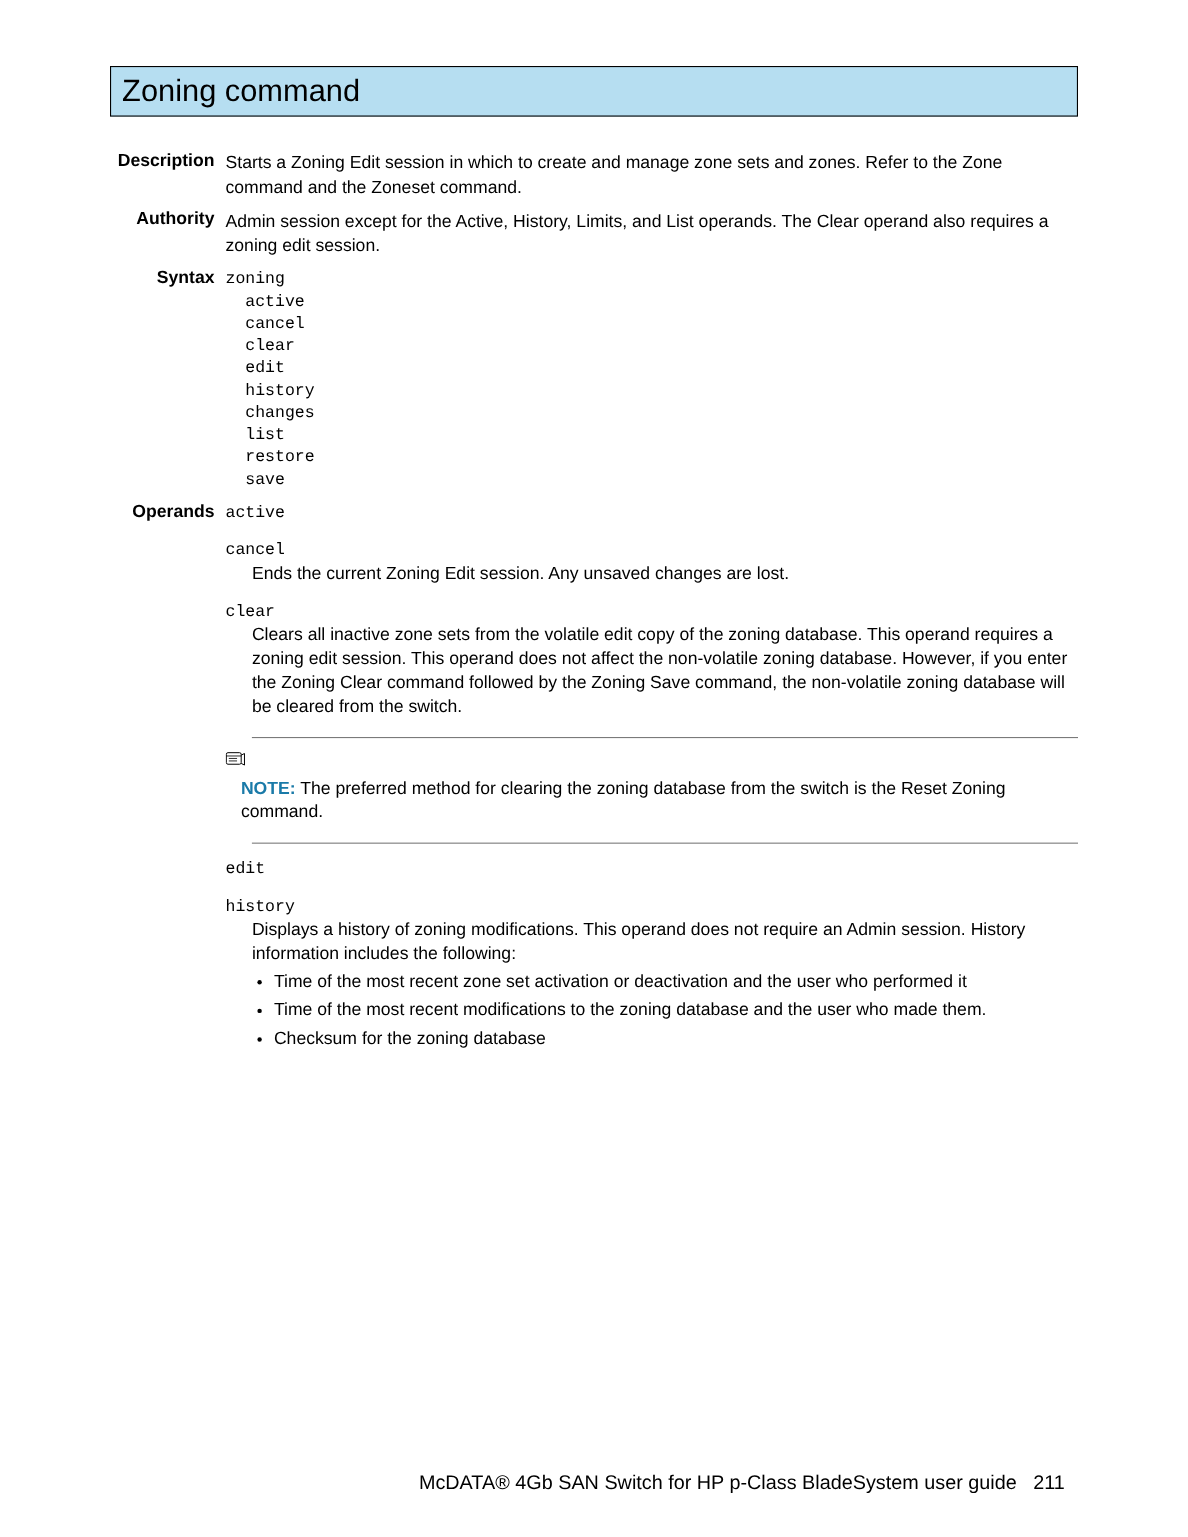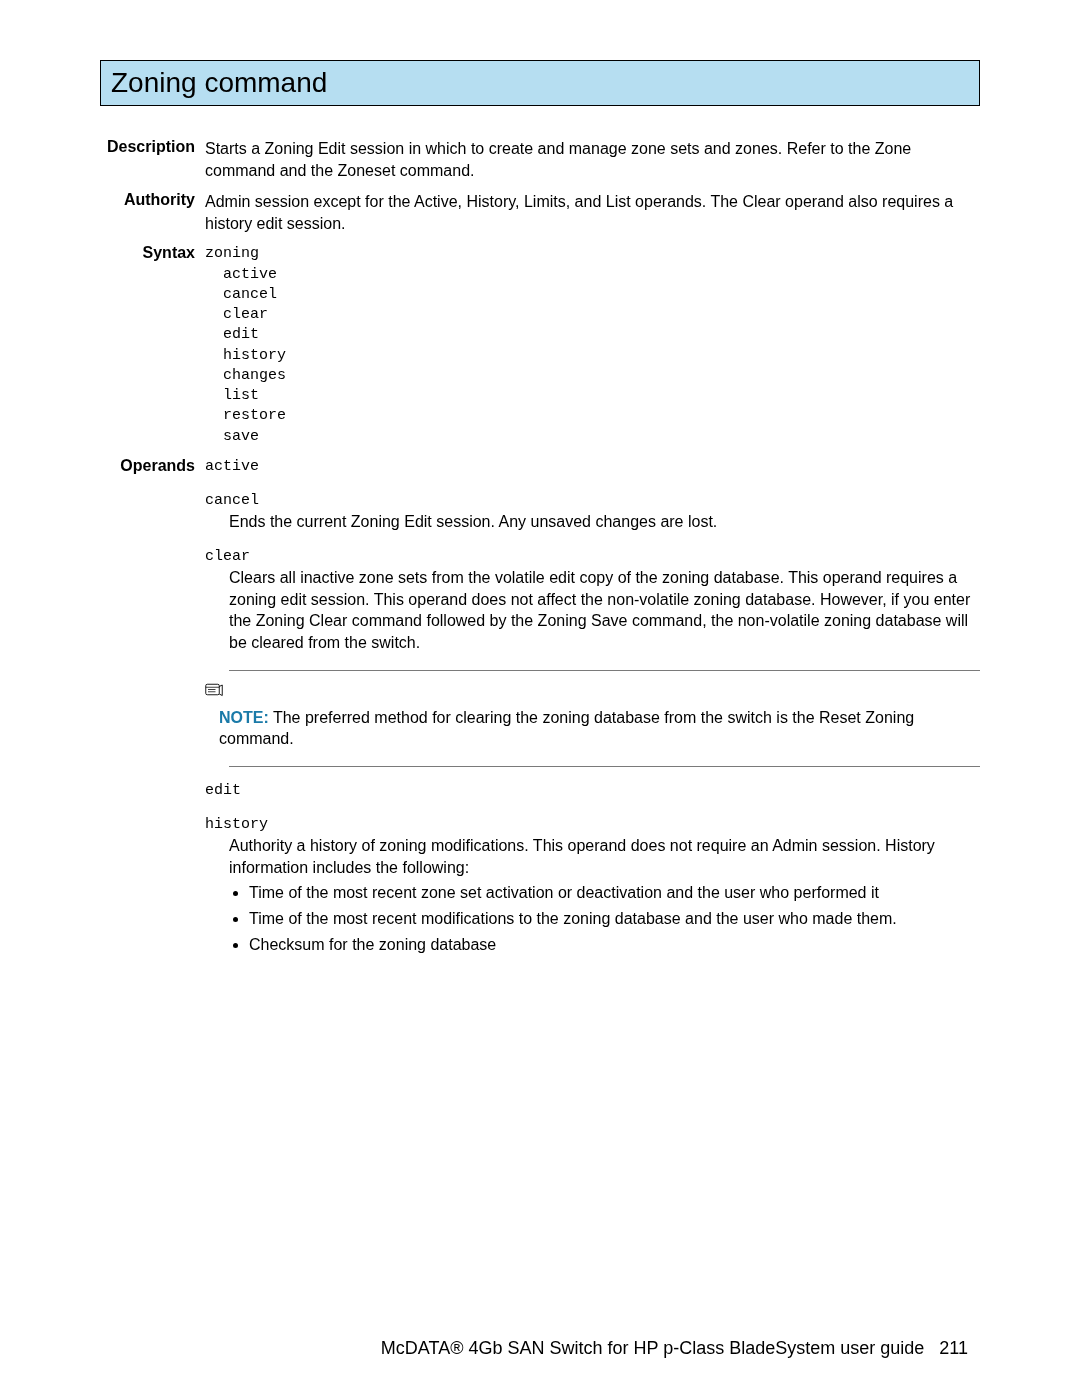--- a/index.html
+++ b/index.html
@@ -119,21 +119,21 @@
     <h1>Zoning command</h1>
   </div>
 
   <div class="row">
     <div class="label-col">Description</div>
     <div class="content-col">Starts a Zoning Edit session in which to create and manage zone sets and zones. Refer to the Zone command and the Zoneset command.</div>
   </div>
 
   <div class="row">
     <div class="label-col">Authority</div>
-    <div class="content-col">Admin session except for the Active, History, Limits, and List operands. The Clear operand also requires a history edit session.</div>
+    <div class="content-col">Admin session except for the Active, History, Limits, and List operands. The Clear operand also requires a zoning edit session.</div>
   </div>
 
   <div class="row">
     <div class="label-col">Syntax</div>
     <div class="content-col mono syntax-list">
       <div>zoning</div>
       <div>active</div>
       <div>cancel</div>
       <div>clear</div>
       <div>edit</div>
@@ -181,21 +181,21 @@
 
         <hr class="hr">
       </div>
 
       <div class="operand-block">
         <div class="mono">edit</div>
       </div>
 
       <div class="operand-block">
         <div class="mono">history</div>
-        <div class="operand-desc">Authority a history of zoning modifications. This operand does not require an Admin session. History information includes the following:</div>
+        <div class="operand-desc">Displays a history of zoning modifications. This operand does not require an Admin session. History information includes the following:</div>
         <ul class="bullets">
           <li>Time of the most recent zone set activation or deactivation and the user who performed it</li>
           <li>Time of the most recent modifications to the zoning database and the user who made them.</li>
           <li>Checksum for the zoning database</li>
         </ul>
       </div>
 
     </div>
   </div>
 

